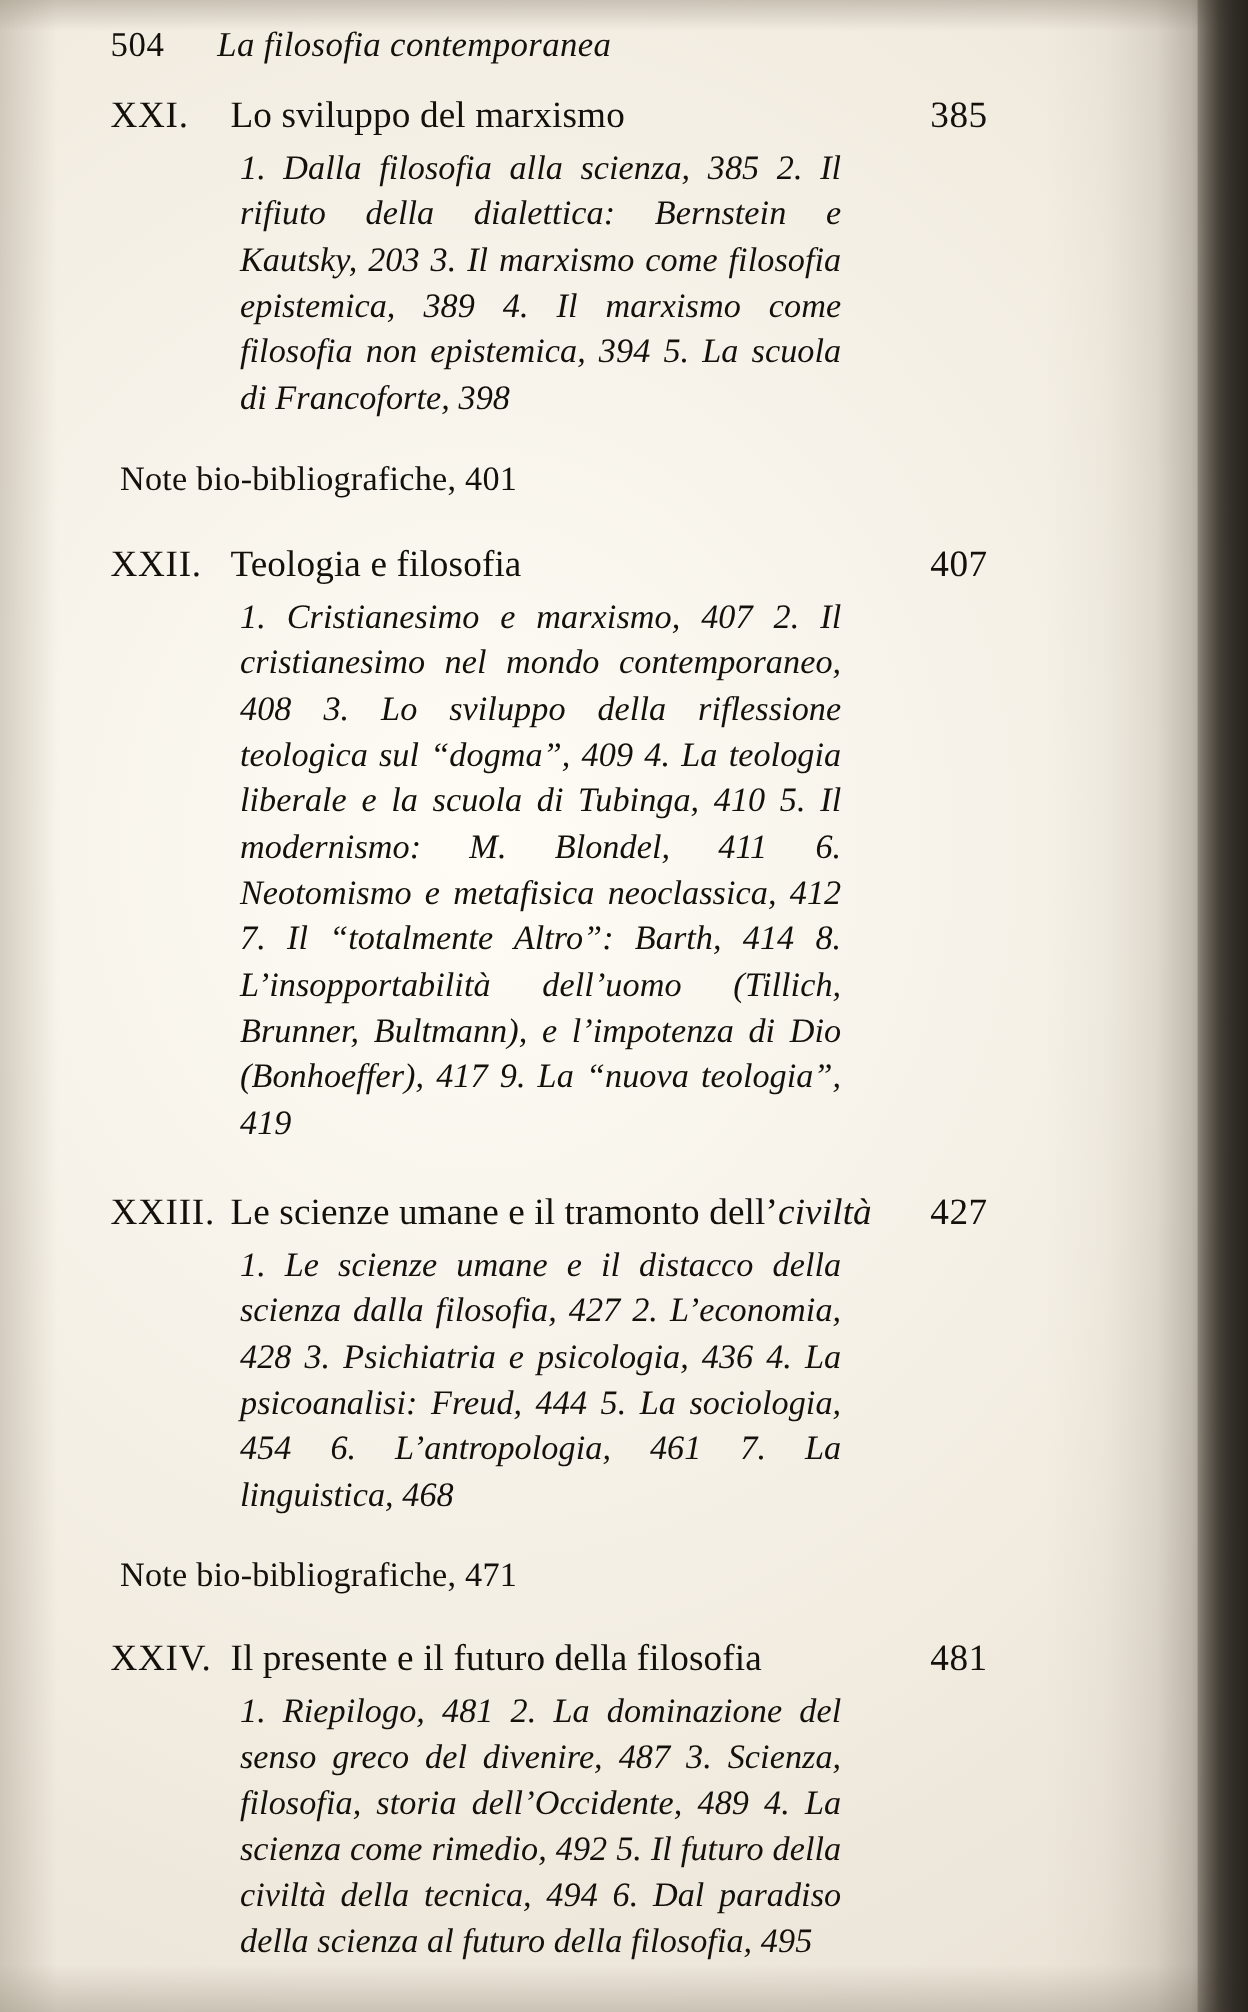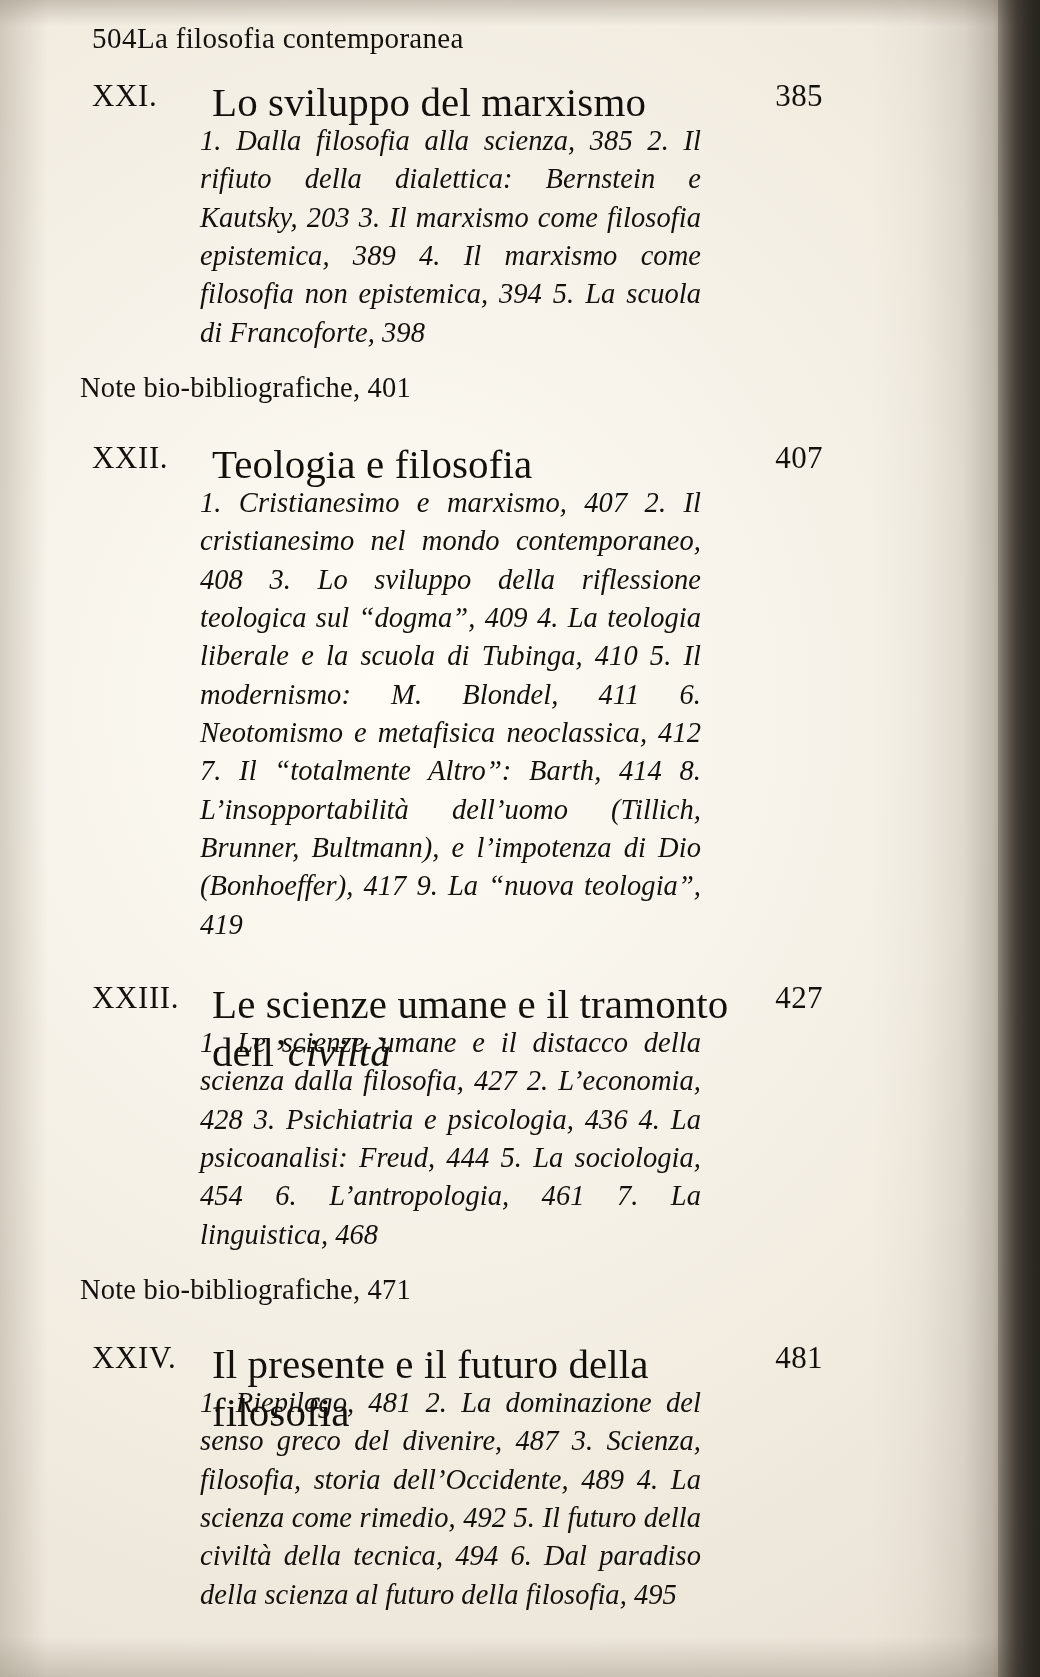--- a/index.html
+++ b/index.html
@@ -88,27 +88,29 @@
   }
 
   
   .running-head {
     position: absolute;
     left: 92px;
     top: 22px;
     width: 700px;
     display: flex;
     align-items: flex-start;
+    gap: 44px;
   }
   .rh-folio {
     font-size: 29px;
     letter-spacing: 0.5px;
   }
   .rh-title {
     font-size: 29px;
+    font-style: italic;
     letter-spacing: 0.3px;
   }
 
   
   .toc {
     position: absolute;
     left: 0;
     top: 78px;
     width: 951px;
   }
@@ -125,24 +127,24 @@
     position: absolute;
     left: 92px;
     top: 0;
     width: 100px;
     font-size: 31px;
     letter-spacing: 0.6px;
     white-space: nowrap;
   }
   .title {
     position: absolute;
-    left: 212px;
+    left: 192px;
     top: 0;
     right: 210px;
-    font-size: 41px;
+    font-size: 31px;
     letter-spacing: 0.1px;
   }
   .title em {
     font-style: italic;
   }
   .folio {
     position: absolute;
     right: 128px;
     top: 0;
     font-size: 31px;
@@ -154,22 +156,22 @@
     margin: 2px 0 0 0;
     padding: 0 250px 0 200px;
     font-size: 28.5px;
     font-style: italic;
     line-height: 1.345;
     text-align: justify;
     text-justify: inter-word;
     letter-spacing: 0.05px;
   }
   .notes {
-    margin: 20px 0 0 0;
-    padding-left: 80px;
+    margin: 32px 0 0 0;
+    padding-left: 100px;
     font-size: 28.5px;
     font-style: normal;
     letter-spacing: 0.2px;
   }
 
   
   #entry-21 { margin-bottom: 36px; }
   #entry-22 { margin-bottom: 36px; }
   #entry-23 { margin-bottom: 34px; }
   #entry-24 { margin-bottom: 0; }

